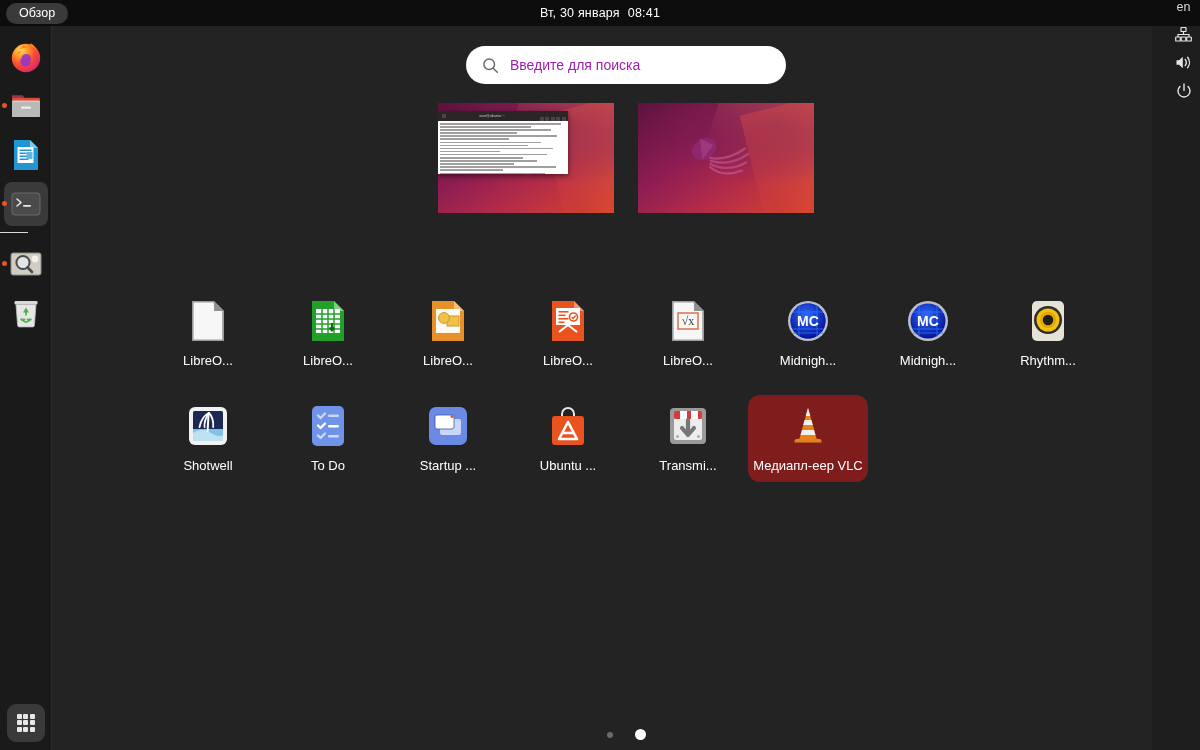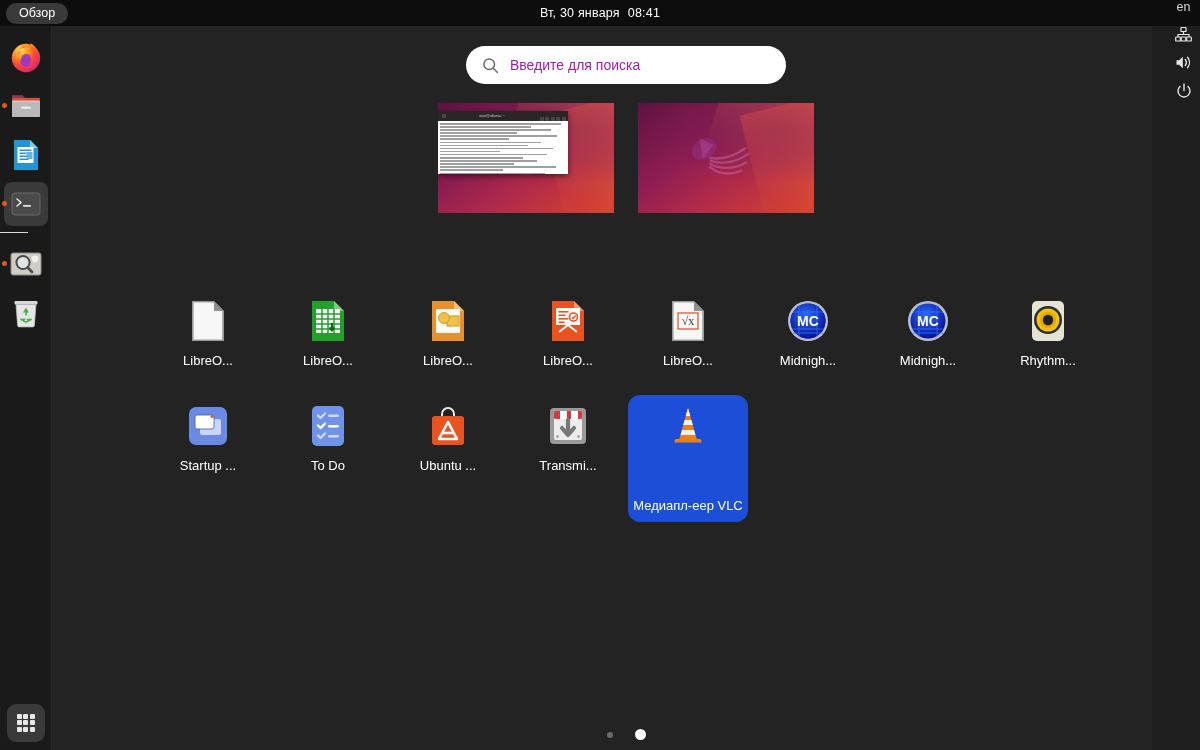--- a/index.html
+++ b/index.html
@@ -180,21 +180,21 @@
     row-gap: 18px;
   }
   .app {
     width: 120px;
     padding: 8px 4px 8px 4px;
     display:flex; flex-direction:column; align-items:center;
     border-radius: 12px;
     cursor: pointer;
     justify-self: center;
   }
-  .app.selected { background:#1d4ed8;gap:40px; }
+  .app.selected { background:#7f1d1d; }
   .app .appicon {
     width:46px; height:46px;
     display:flex; align-items:center; justify-content:center;
     margin-bottom: 9px;
   }
   .app .applabel {
     color:#ffffff; font-size:13px; line-height:16px;
     text-align:center;
     max-width: 112px;
     word-break: break-word;
@@ -574,50 +574,63 @@
             <rect x="5" y="2" width="32" height="40" rx="5" fill="#e6e2d6"></rect>
             <circle cx="21" cy="21" r="14" fill="#2c2c2c"></circle>
             <circle cx="21" cy="21" r="11.5" fill="#f2c10d"></circle>
             <circle cx="21" cy="21" r="8" fill="#e0a800"></circle>
             <circle cx="21" cy="21" r="5.2" fill="#1e1e1e"></circle>
           </svg>
         </span>
         <span class="applabel">Rhythm...</span>
       </div>
 
-
       <div class="app">
         <span class="appicon">
           <svg width="42" height="42" viewBox="0 0 42 42">
-            <rect x="2" y="2" width="38" height="38" rx="7" fill="#6b8ae4"></rect>
-            <rect x="13" y="14" width="21" height="16" rx="2" fill="#c9d6f7"></rect>
-            <rect x="8" y="10" width="19" height="14" rx="2" fill="#ffffff" stroke="#3d56a8" stroke-width=".8"></rect>
-            <circle cx="25" cy="11.6" r="1.5" fill="#e8531f"></circle>
-          </svg>
-        </span>
-        <span class="applabel">Startup ...</span>
+            <rect x="2" y="2" width="38" height="38" rx="6" fill="#f2f2f2"></rect>
+            <rect x="6" y="6" width="30" height="30" rx="1.5" fill="#1b2a55"></rect>
+            <path d="M6 24 h30 v12 H6 Z" fill="#7fc4e8"></path>
+            <path d="M6 28 c6-4 12-4 18 0 c4 2.6 8 3.6 12 2.6 V36 H6 Z" fill="#bfe2f3"></path>
+            <path d="M22 8 c-5 2-8 7-9.5 14 M22 8 c3 3 4.6 8 4.2 14 M22 8 c-3.6 5-4.8 10-4.5 14" stroke="#ffffff" stroke-width="1.8" fill="none" stroke-linecap="round"></path>
+            <path d="M21.6 8 L20.6 26" stroke="#ffffff" stroke-width="2" stroke-linecap="round"></path>
+          </svg>
+        </span>
+        <span class="applabel">Shotwell</span>
       </div>
 
       <div class="app">
         <span class="appicon">
           <svg width="38" height="44" viewBox="0 0 38 44">
             <rect x="3" y="2" width="32" height="40" rx="5" fill="#6f93e8"></rect>
             <g stroke="#ffffff" stroke-width="2.4" fill="none" stroke-linecap="round" stroke-linejoin="round">
               <path d="M9 11.5 L11.6 14 L16 9.5" opacity=".65"></path>
               <path d="M9 21.5 L11.6 24 L16 19.5"></path>
               <path d="M9 31.5 L11.6 34 L16 29.5" opacity=".65"></path>
             </g>
             <g fill="#ffffff">
               <rect x="19" y="10.5" width="11" height="2.4" rx="1.2" opacity=".65"></rect>
               <rect x="19" y="21" width="11" height="2.6" rx="1.3"></rect>
               <rect x="19" y="31" width="11" height="2.4" rx="1.2" opacity=".65"></rect>
             </g>
           </svg>
         </span>
         <span class="applabel">To Do</span>
+      </div>
+
+      <div class="app">
+        <span class="appicon">
+          <svg width="42" height="42" viewBox="0 0 42 42">
+            <rect x="2" y="2" width="38" height="38" rx="7" fill="#6b8ae4"></rect>
+            <rect x="13" y="14" width="21" height="16" rx="2" fill="#c9d6f7"></rect>
+            <rect x="8" y="10" width="19" height="14" rx="2" fill="#ffffff" stroke="#3d56a8" stroke-width=".8"></rect>
+            <circle cx="25" cy="11.6" r="1.5" fill="#e8531f"></circle>
+          </svg>
+        </span>
+        <span class="applabel">Startup ...</span>
       </div>
 
       <div class="app">
         <span class="appicon">
           <svg width="42" height="44" viewBox="0 0 42 44">
             <path d="M15 13 v-3 a6 6 0 0 1 12 0 v3" fill="none" stroke="#e8e8e8" stroke-width="2"></path>
             <rect x="5" y="12" width="32" height="29" rx="3" fill="#e8531f"></rect>
             <path d="M21 18 L30 35 H12 Z" fill="none" stroke="#ffffff" stroke-width="2.6" stroke-linejoin="round"></path>
             <line x1="15.5" y1="29" x2="26.5" y2="29" stroke="#ffffff" stroke-width="2.6"></line>
           </svg>

